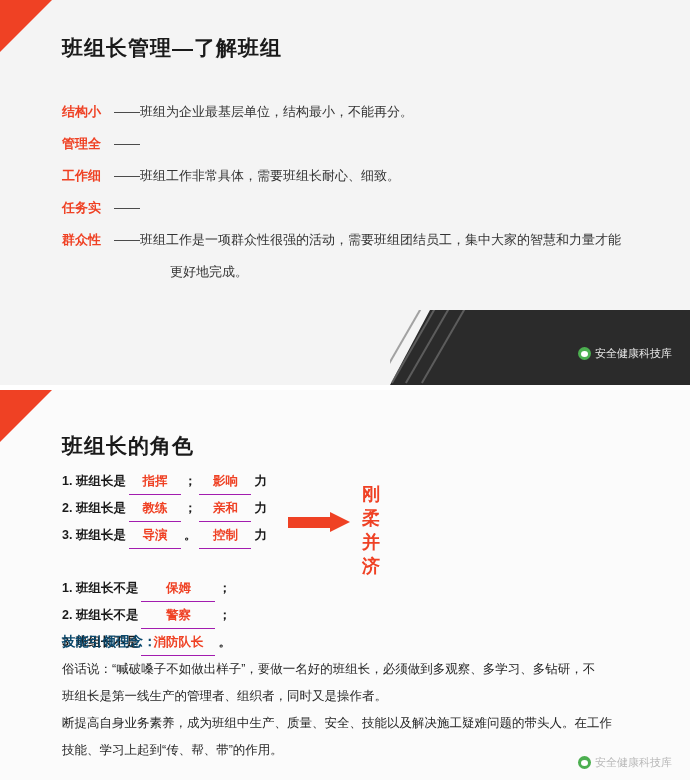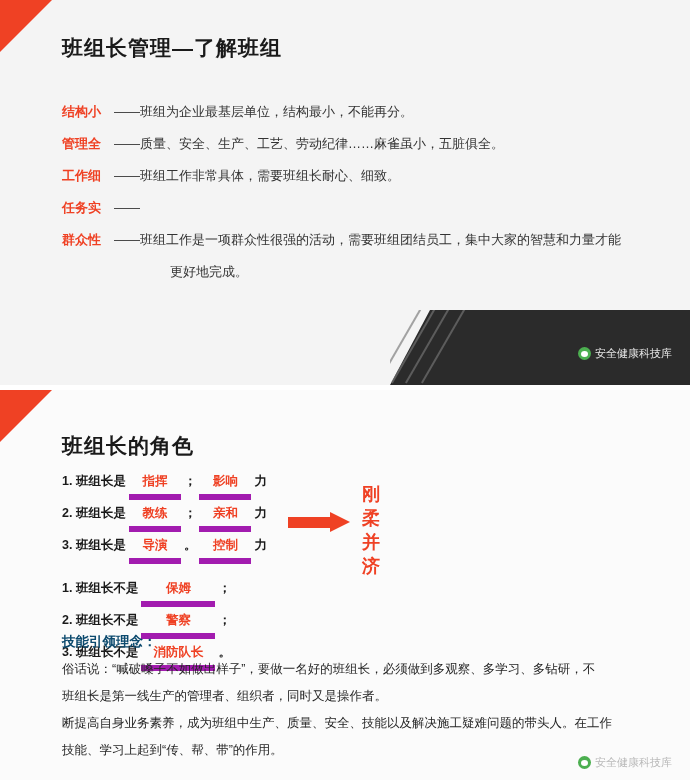--- a/index.html
+++ b/index.html
@@ -174,21 +174,21 @@
     align-items: baseline;
     font-size: 12.5px;
     line-height: 26px;
     color: #1a1a1a;
     font-weight: bold;
   }
   .role-num { white-space: nowrap; }
   .blank {
     display: inline-block;
     min-width: 52px;
-    border-bottom: 6px solid #a21caf;
+    border-bottom: 1px solid #a21caf;
     text-align: center;
     color: #ef4124;
     font-weight: bold;
     margin: 0 3px;
     font-size: 12.5px;
   }
   .blank.wide { min-width: 74px; }
   .sep { color: #1a1a1a; font-weight: bold; }
   .tail { color: #1a1a1a; font-weight: bold; }
 
@@ -277,21 +277,20 @@
 
     <div class="s1-list">
       <div class="s1-row">
         <span class="s1-key">结构小</span>
         <span class="s1-dash">——</span>
         <span class="s1-val">班组为企业最基层单位，结构最小，不能再分。</span>
       </div>
       <div class="s1-row">
         <span class="s1-key">管理全</span>
         <span class="s1-dash">——</span>
-        <span class="s1-val">质量、安全、生产、工艺、劳动纪律……麻雀虽小，五脏俱全。</span>
       </div>
       <div class="s1-row">
         <span class="s1-key">工作细</span>
         <span class="s1-dash">——</span>
         <span class="s1-val">班组工作非常具体，需要班组长耐心、细致。</span>
       </div>
       <div class="s1-row">
         <span class="s1-key">任务实</span>
         <span class="s1-dash">——</span>
       </div>

